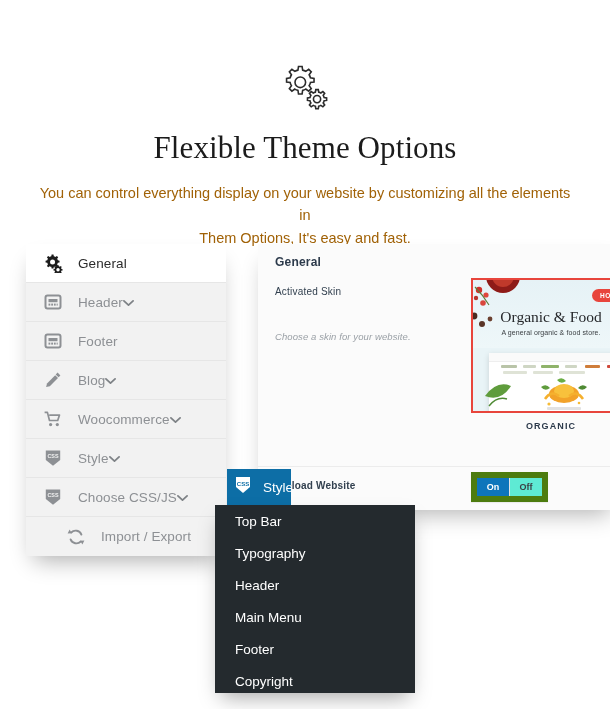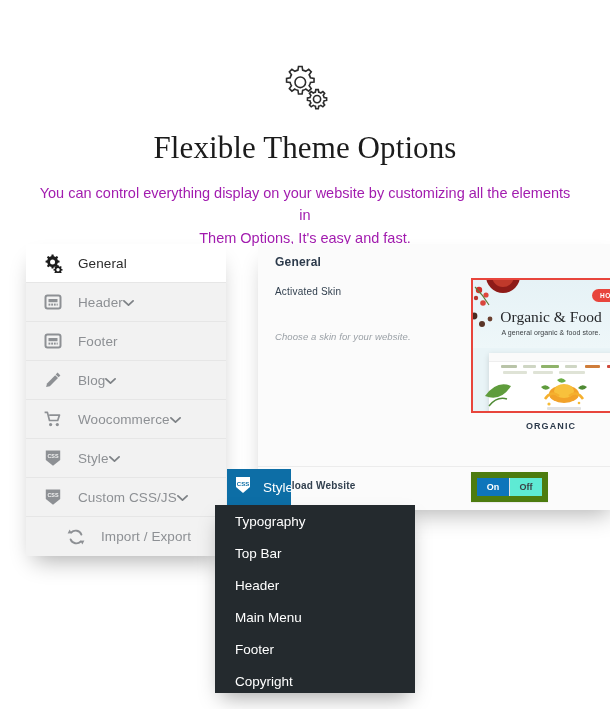--- a/index.html
+++ b/index.html
@@ -14,21 +14,21 @@
 
   
   .hero{position:absolute;left:0;top:0;width:610px;text-align:center;}
   .hero-icon{margin:0 auto;padding-top:62px;width:60px;height:52px;}
   .hero-title{
     font-family:"Liberation Serif", serif;
     font-size:31px;color:#1b1b1b;font-weight:400;
     margin:16px 0 0 0;letter-spacing:.1px;
   }
   .hero-sub{
-    font-size:14.5px;color:#a21caf;line-height:1.55;
+    font-size:14.5px;color:#a16207;line-height:1.55;
     margin:16px auto 0 auto;width:540px;font-weight:400;
   }
 
   
   .sidebar{
     position:absolute;left:26px;top:244px;width:200px;
     background:#f2f2f2;
     box-shadow:0 12px 22px -8px rgba(0,0,0,.33);
   }
   .side-item{
@@ -253,21 +253,21 @@
             <path d="M1 1.6 L6 6.4 L11 1.6" fill="none" stroke="#7e8286" stroke-width="1.9" stroke-linecap="round" stroke-linejoin="round"></path>
           </svg></span>
       </div>
       <div class="side-item">
         <span class="side-ic">
           <svg width="20" height="20" viewBox="0 0 20 20">
             <path d="M2.8 2.6 h14.4 v9.4 l-7.2 5.8 -7.2 -5.8z" fill="#8d9094"></path>
             <text x="10" y="10.2" font-size="5.4" font-family="Liberation Sans, sans-serif" font-weight="700" fill="#f2f2f2" text-anchor="middle">CSS</text>
           </svg>
         </span>
-        <span class="side-label">Custom CSS/JS</span>
+        <span class="side-label">Choose CSS/JS</span>
         <span><svg class="chev" viewBox="0 0 12 8">
             <path d="M1 1.6 L6 6.4 L11 1.6" fill="none" stroke="#7e8286" stroke-width="1.9" stroke-linecap="round" stroke-linejoin="round"></path>
           </svg></span>
       </div>
       <div class="side-item">
         <span class="side-ic">
           <svg width="20" height="20" viewBox="0 0 20 20">
             <g fill="none" stroke="#8d9094" stroke-width="1.9" stroke-linecap="round">
               <path d="M15.4 7.6 a6.2 6.2 0 0 0 -10.2 -2.1"></path>
               <path d="M4.6 12.4 a6.2 6.2 0 0 0 10.2 2.1"></path>
@@ -353,26 +353,26 @@
       <svg width="20" height="20" viewBox="0 0 20 20">
         <path d="M3 2 h14 v10 l-7 6 -7 -6 z" fill="#ffffff"></path>
         <text x="10" y="11" font-size="6" font-family="Liberation Sans, sans-serif" font-weight="700" fill="#0d6ea6" text-anchor="middle">CSS</text>
       </svg>
     </span>
     <span class="lbl">Style</span>
   </div>
 
   <div class="dropdown" id="dropdown">
       <div class="dd-item">
+        <span>Top Bar</span>
+      </div>
+      <div class="dd-item">
         <span>Typography</span>
       </div>
       <div class="dd-item">
-        <span>Top Bar</span>
-      </div>
-      <div class="dd-item">
         <span>Header</span>
       </div>
       <div class="dd-item">
         <span>Main Menu</span>
       </div>
       <div class="dd-item">
         <span>Footer</span>
       </div>
       <div class="dd-item">
         <span>Copyright</span>

